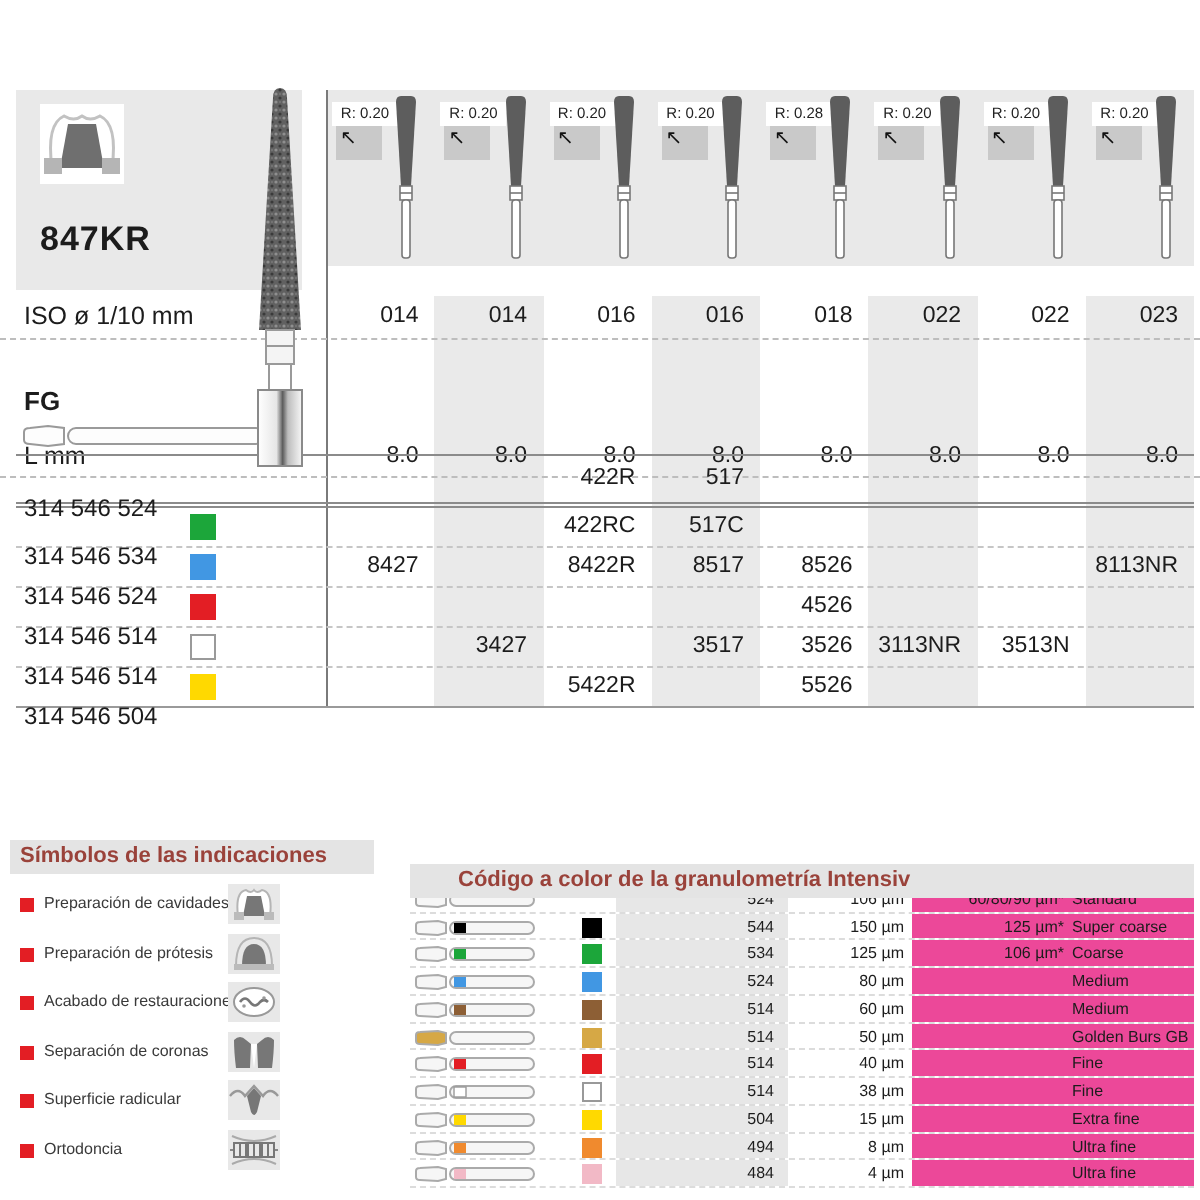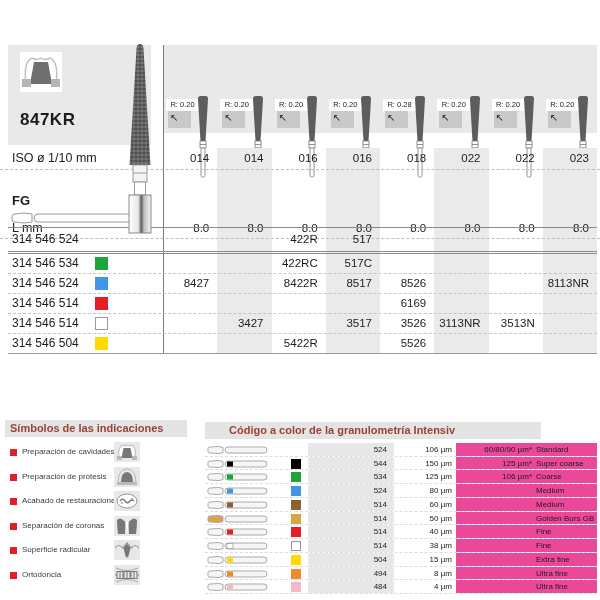--- a/index.html
+++ b/index.html
@@ -5,52 +5,52 @@
   html,body{margin:0;padding:0;}
   body{width:600px;height:600px;background:#fff;font-family:"Liberation Sans",sans-serif;color:#1c1c1c;position:relative;overflow:hidden;}
   #page{position:absolute;inset:0;}
 
   
   .model-box{position:absolute;left:8px;top:45px;width:143px;height:100px;background:#e9e9e9;}
   .logo-box{position:absolute;left:12px;top:7px;width:42px;height:40px;background:#fff;}
   .model-label{position:absolute;left:12px;top:65px;font-size:17px;font-weight:bold;letter-spacing:.5px;}
 
   .bur-row{position:absolute;left:163px;top:45px;width:434px;height:88px;background:#e9e9e9;display:flex;}
-  .bur-col{position:relative;width:54.25px;height:89px;margin-top:48px;}
+  .bur-col{position:relative;width:54.25px;height:89px;}
   .r-badge{position:absolute;left:3px;top:6px;width:33px;height:12px;background:#fff;font-size:7.5px;line-height:12px;text-align:center;color:#222;}
   .r-arrowbox{position:absolute;left:5px;top:18px;width:21px;height:17px;background:#c9c9c9;font-size:10px;line-height:14px;padding-left:2px;color:#111;}
   .bur-col svg{position:absolute;right:6px;top:2px;}
 
   .vline{position:absolute;left:163px;top:45px;width:1px;height:308px;background:#7a7a7a;}
   .band{position:absolute;top:148px;height:205px;width:54.25px;background:#eaeaea;z-index:0;}
 
   .spec-row{position:absolute;left:0;width:600px;z-index:1;}
   .spec-label{position:absolute;left:12px;top:0;font-size:12.5px;}
   .cells{position:absolute;left:163px;top:0;width:434px;display:flex;}
   .cell{width:54.25px;text-align:right;padding-right:8px;box-sizing:border-box;font-size:11.5px;}
   .row-iso{top:148px;height:21px;line-height:21px;border-bottom:1px dashed #bdbdbd;}
   .row-l{top:170px;height:20px;line-height:20px;border-bottom:1px dashed #bdbdbd;margin-top:48px;}
   .fg-label{position:absolute;left:12px;top:193px;font-size:13px;font-weight:bold;z-index:1;}
   #fg-bur{position:absolute;left:10px;top:211px;z-index:1;}
 
   #big-bur{position:absolute;left:125px;top:42px;z-index:3;}
 
   .order-row{position:absolute;left:8px;width:589px;z-index:1;}
-  .order-row .ocode{position:absolute;left:4px;top:0;font-size:12px;}
+  .order-row .ocode{position:absolute;left:4px;top:15px;font-size:12px;}
   .order-row .swatch{position:absolute;left:87px;width:13px;height:13px;}
   .swatch.white{background:#fff;border:1px solid #9a9a9a;box-sizing:border-box;}
   .order-row .cells .cell{font-size:11.5px;}
   .r-first{border-top:1px solid #8b8b8b;border-bottom:3px double #8b8b8b;}
   .r-mid{border-bottom:1px dashed #c6c6c6;}
   .r-last{border-bottom:1px solid #9a9a9a;}
 
   
   .panel-head{position:absolute;height:17px;background:#e4e4e4;font-size:11px;font-weight:bold;line-height:17px;color:#9a423a;padding-left:5px;box-sizing:border-box;z-index:1;}
   #symbols-head{left:5px;top:420px;width:182px;}
-  #grit-head{left:205px;top:422px;width:336px;padding-left:24px;}
+  #grit-head{left:205px;top:432px;width:392px;padding-left:24px;}
 
   .sym-item{position:absolute;left:0;width:200px;height:22px;}
   .sym-bullet{position:absolute;left:10px;top:4px;width:7px;height:7px;background:#e31e24;}
   .sym-label{position:absolute;left:22px;top:2px;font-size:8px;color:#3a3a3a;}
   .sym-iconbox{position:absolute;left:114px;top:-3px;width:26px;height:20px;background:#e8e8e8;}
   .sym-iconbox svg{display:block;}
 
   .grit-row{position:absolute;left:205px;width:392px;height:13.7px;border-bottom:1px dashed #dcdcdc;box-sizing:border-box;}
   .grit-row .picto{position:absolute;left:2px;top:2px;}
   .grit-row .gswatch{position:absolute;left:86px;top:2px;width:10px;height:10px;}
@@ -268,21 +268,21 @@
         </div>
       </div>
       <div class="order-row r-mid" style="top: 293px; height: 20px; line-height: 20px;">
         <div class="ocode">314 546 514</div>
         <div class="swatch" style="top: 3.5px; background: rgb(227, 30, 36);"></div>
         <div class="cells" style="left: 155px;">
           <div class="cell"></div>
           <div class="cell"></div>
           <div class="cell"></div>
           <div class="cell"></div>
-          <div class="cell">6169</div>
+          <div class="cell">4526</div>
           <div class="cell"></div>
           <div class="cell"></div>
           <div class="cell"></div>
         </div>
       </div>
       <div class="order-row r-mid" style="top: 313px; height: 20px; line-height: 20px;">
         <div class="ocode">314 546 514</div>
         <div class="swatch white" style="top: 3.5px;"></div>
         <div class="cells" style="left: 155px;">
           <div class="cell"></div>

